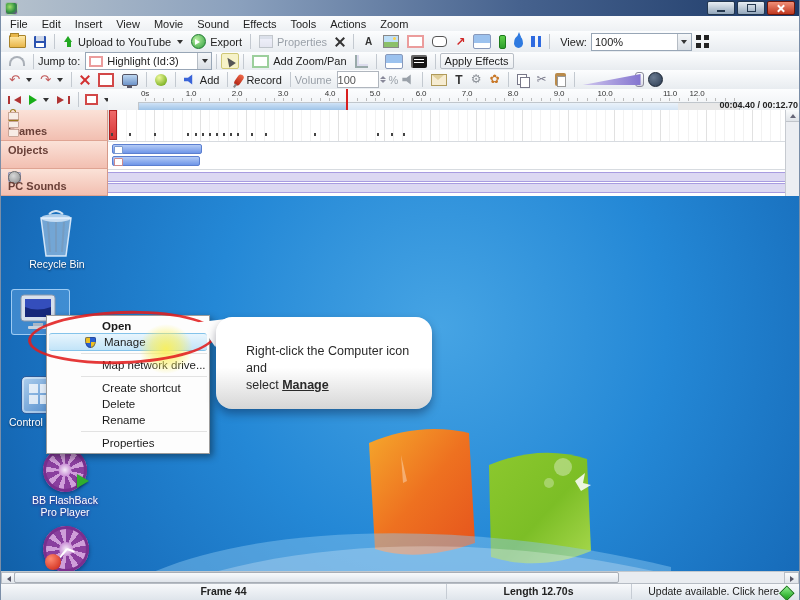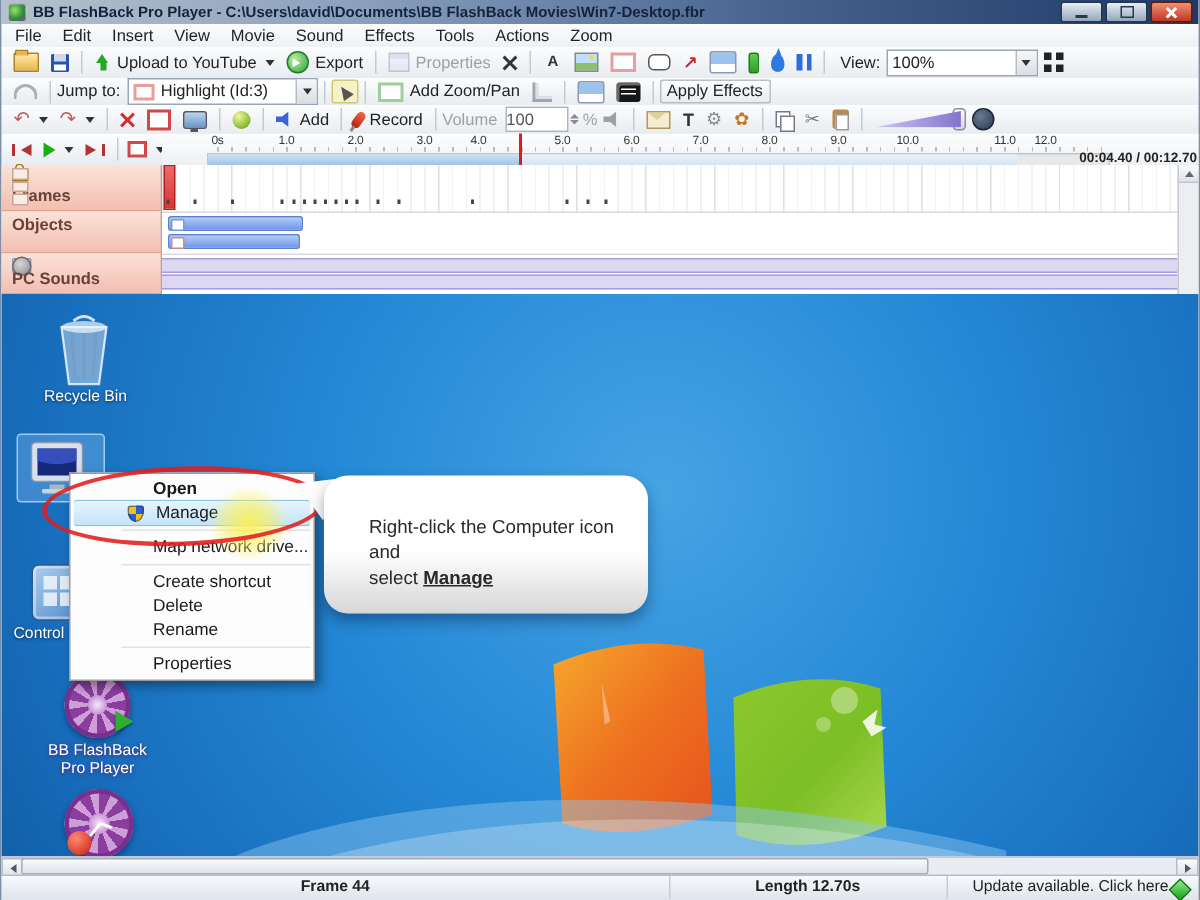--- a/index.html
+++ b/index.html
@@ -166,21 +166,20 @@
   .sseg{position:absolute;top:0;height:15px;line-height:15px;border-right:1px solid #c6ccd4}
   .diamond{display:inline-block;width:9px;height:9px;margin-left:5px;background:linear-gradient(135deg,#8df08d,#14a014);border:1px solid #0a720a;transform:rotate(45deg) translateY(1px)}
 </style>
 </head>
 <body>
 
 <div id="app">
 
   <div id="titlebar">
     <span class="appicon ic"></span>
-    <span class="ttl">BB FlashBack Pro Player - C:\Users\david\Documents\BB FlashBack Movies\Win7-Desktop.fbr</span>
     <span class="wbtns">
       <span class="wbtn">
           <span class="glyph-min"></span>
         </span>
       <span class="wbtn">
           <span class="glyph-max"></span>
         </span>
       <span class="wbtn close">
           <span class="glyph-x"></span>
         </span>
@@ -408,21 +407,21 @@
   <div id="timeline">
     <div style="position:absolute;inset:0">
         <span class="tlabel" style="left: 37px;">0s</span>
         <i class="tmark" style="left: 37px;"></i>
         <span class="tlabel" style="left: 83px;">1.0</span>
         <i class="tmark" style="left: 83px;"></i>
         <span class="tlabel" style="left: 129px;">2.0</span>
         <i class="tmark" style="left: 129px;"></i>
         <span class="tlabel" style="left: 175px;">3.0</span>
         <i class="tmark" style="left: 175px;"></i>
-        <span class="tlabel" style="left: 211px;">4.0</span>
+        <span class="tlabel" style="left: 222px;">4.0</span>
         <i class="tmark" style="left: 221px;"></i>
         <span class="tlabel" style="left: 267px;">5.0</span>
         <i class="tmark" style="left: 267px;"></i>
         <span class="tlabel" style="left: 313px;">6.0</span>
         <i class="tmark" style="left: 313px;"></i>
         <span class="tlabel" style="left: 359px;">7.0</span>
         <i class="tmark" style="left: 359px;"></i>
         <span class="tlabel" style="left: 405px;">8.0</span>
         <i class="tmark" style="left: 405px;"></i>
         <span class="tlabel" style="left: 451px;">9.0</span>

